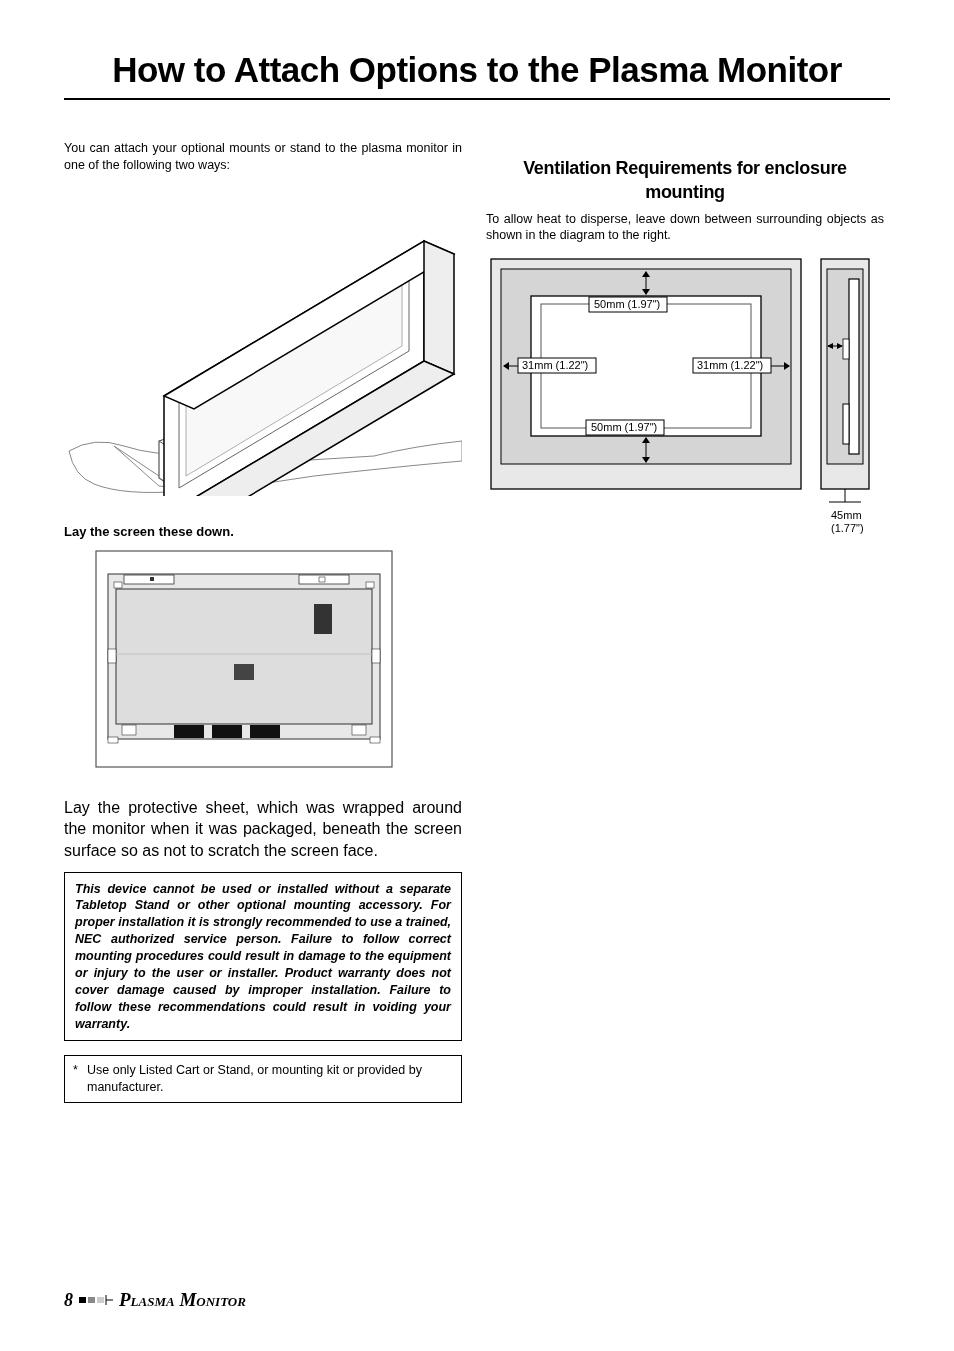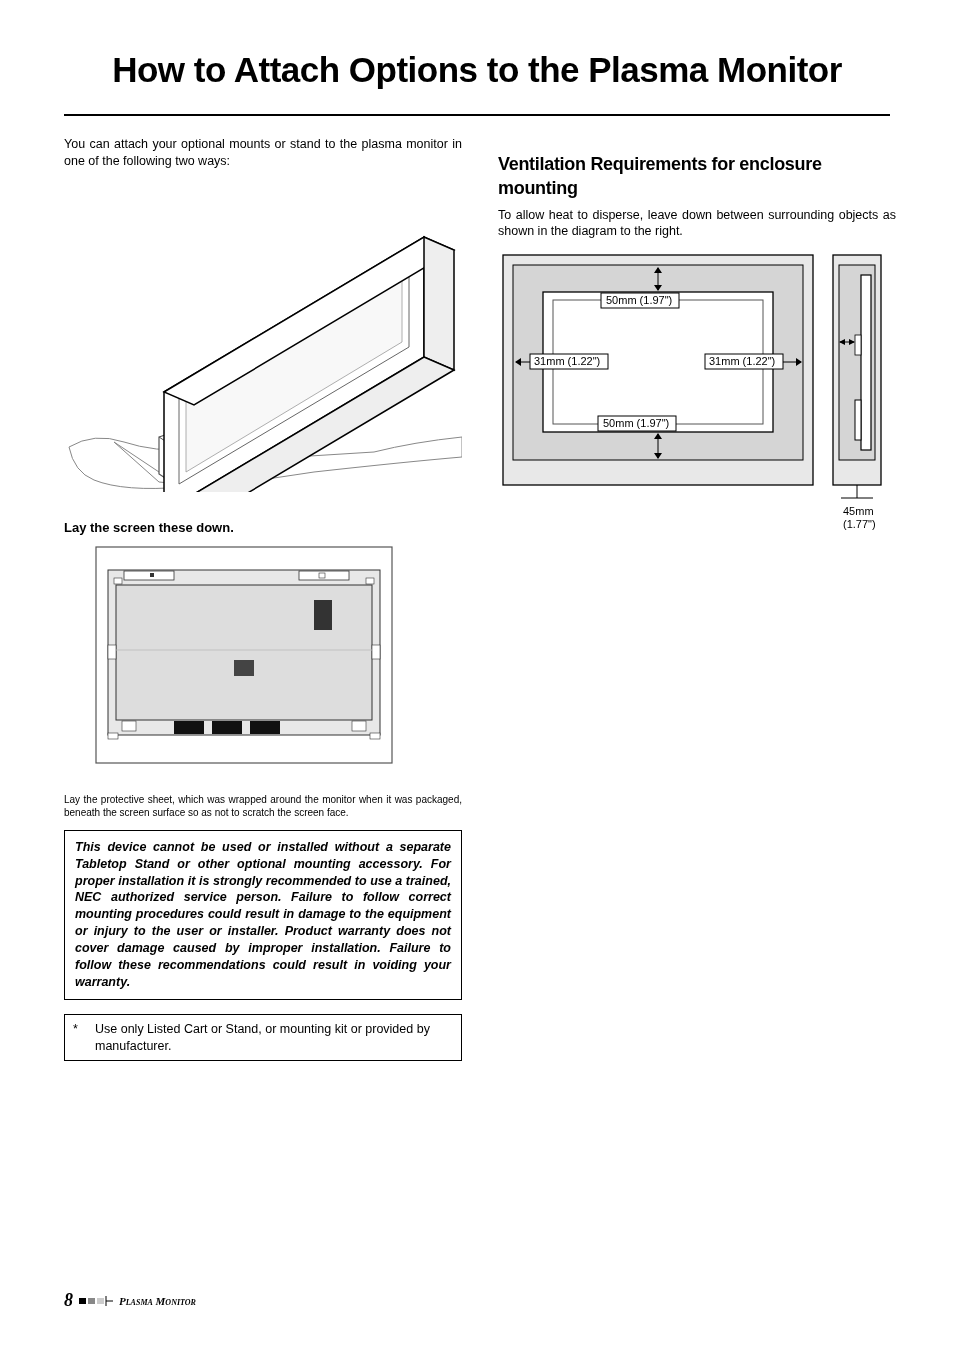--- a/index.html
+++ b/index.html
@@ -10,47 +10,47 @@
       font-family: Arial, Helvetica, sans-serif;
       color: #000;
       position: relative;
       padding: 50px 64px 40px 64px;
     }
     .page-title {
       font-family: Arial, Helvetica, sans-serif;
       font-weight: 900;
       font-size: 35px;
       text-align: center;
-      padding-bottom: 24px;
+      padding-bottom: 8px;
       border-bottom: 2px solid #000;
-      margin-bottom: 20px;
+      margin-bottom: 40px;
       letter-spacing: -0.5px;
     }
     .columns {
       display: flex;
-      gap: 36px;
+      gap: 24px;
     }
     .col { width: 398px; }
     .intro {
       font-size: 12.5px;
       line-height: 1.35;
       margin-bottom: 12px;
       text-align: justify;
     }
     .sub1 {
       font-size: 13px;
       font-weight: bold;
       margin-bottom: 10px;
     }
     .fig-box {
       width: 100%;
       margin-bottom: 24px;
     }
     .lay-text {
-      font-size: 10px;
+      font-size: 16px;
       line-height: 1.35;
       text-align: justify;
       margin: 14px 0 10px 0;
     }
     .warn-box {
       border: 1px solid #000;
       padding: 8px 10px;
       font-size: 12.5px;
       font-weight: bold;
       line-height: 1.35;
@@ -59,28 +59,29 @@
       font-style: italic;
     }
     .note-box {
       border: 1px solid #000;
       padding: 6px 10px;
       font-size: 12.5px;
       line-height: 1.35;
       position: relative;
     }
     .note-box .ast { position: absolute; left: 8px; }
-    .note-box .nt { display:block; margin-left: 20px; }
+    .note-box .nt { display:block; margin-left: 12px; }
     .sec-title {
       font-weight: 900;
       font-size: 18px;
       line-height: 1.35;
       margin-bottom: 6px;
       margin-top: 16px;
       letter-spacing: -0.3px;
+      text-align: center;
     }
     .sec-body {
       font-size: 12.5px;
       line-height: 1.35;
       text-align: justify;
       margin-bottom: 10px;
     }
     .dim-label {
       font-size: 11px;
       fill: #000;
@@ -98,21 +99,21 @@
       gap: 6px;
     }
     .footer .pn {
       font-weight: bold;
       font-size: 18px;
       font-style: italic;
     }
     .footer .pm {
       font-variant: small-caps;
       font-weight: bold;
-      font-size: 11px;
+      font-size: 19px;
     }
     .lbl-rect { fill:#fff; stroke:#000; stroke-width:1; }
   </style>
 </head>
 <body>
 
 <h1 class="page-title">How to Attach Options to the Plasma Monitor</h1>
 
 <div class="columns">
 

